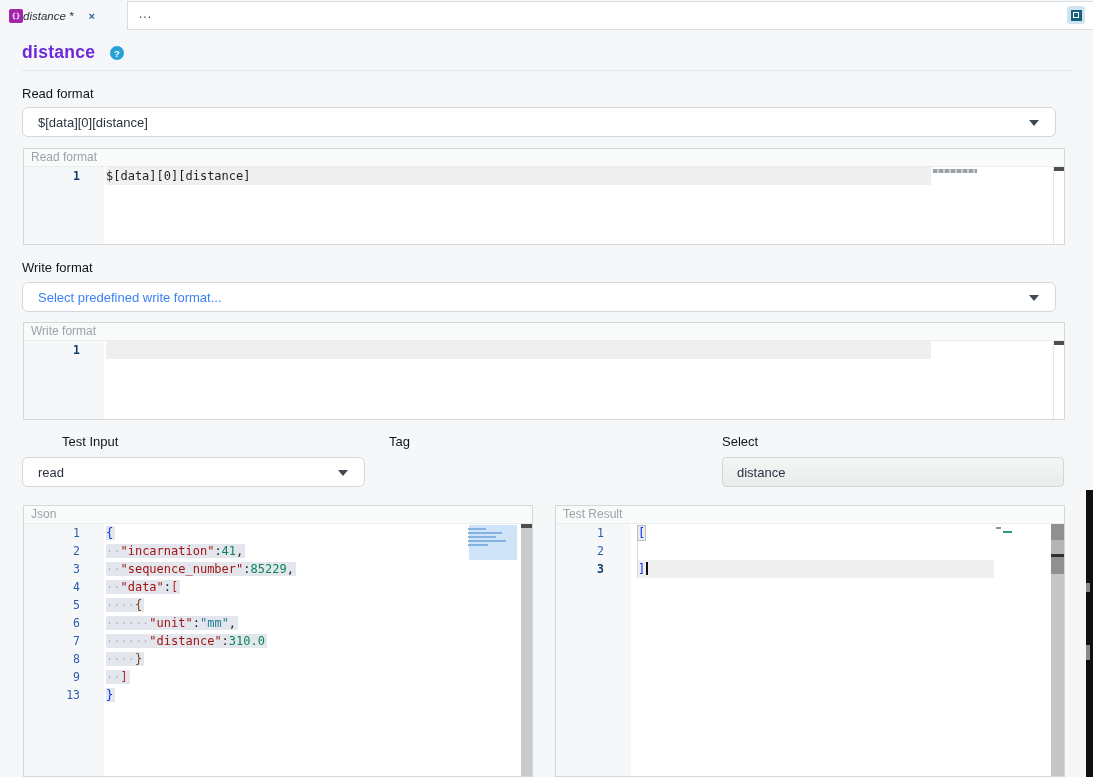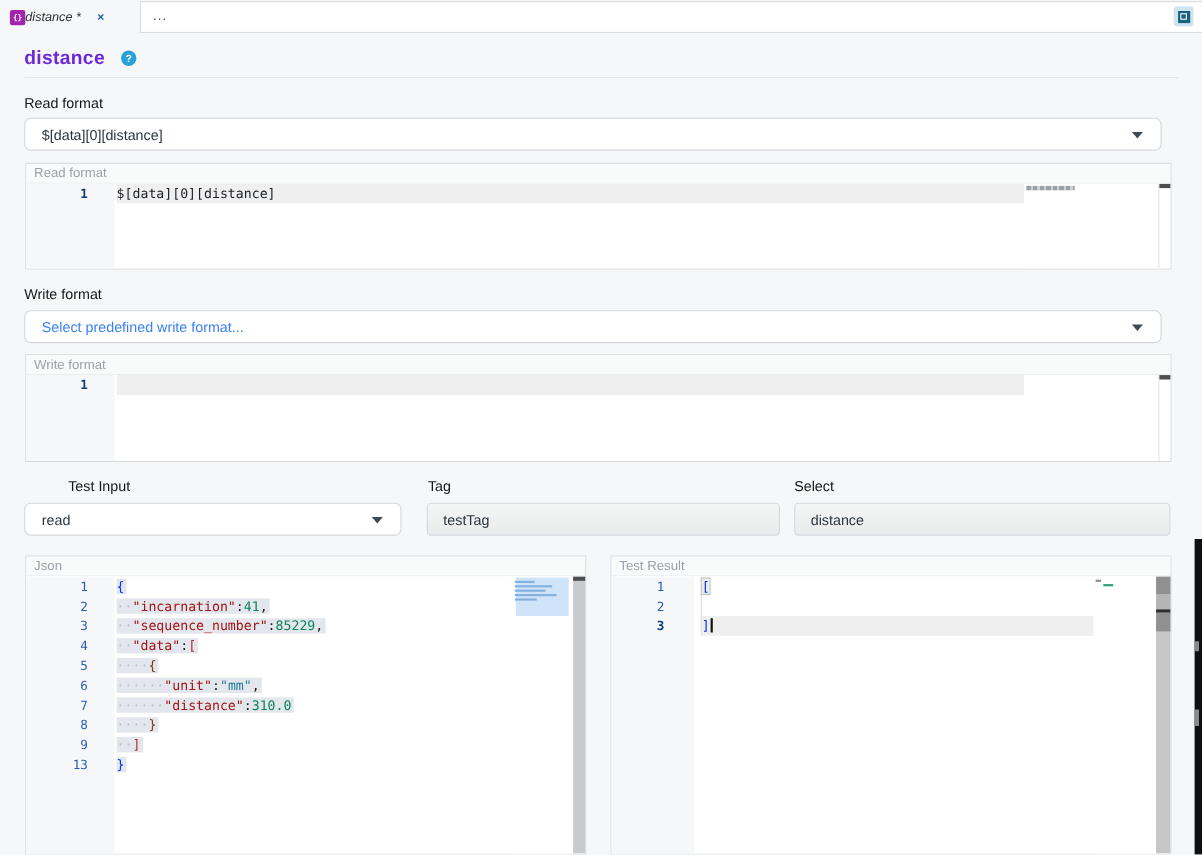--- a/index.html
+++ b/index.html
@@ -166,23 +166,20 @@
     </div>
   </div>
 
   <div class="flabel" style="left:22px;top:434px;margin-left:40px;">Test Input</div>
   <div class="select" style="left:22px;top:457px;width:343px;">
     <span class="selval">read</span>
     <span class="caret"></span>
   </div>
 
   <div class="flabel" style="left:389px;top:434px;">Tag</div>
-  <div class="tinput" style="left:388px;top:457px;width:321px;">
-    <span>testTag</span>
-  </div>
 
   <div class="flabel" style="left:722px;top:434px;">Select</div>
   <div class="tinput" style="left:722px;top:457px;width:342px;">
     <span>distance</span>
   </div>
 
   <div class="ed ed-json" style="left:23px;top:505px;width:510px;height:272px;">
     <div class="ed-header">Json</div>
     <div class="ed-body">
       <div class="gutterbg"></div>

